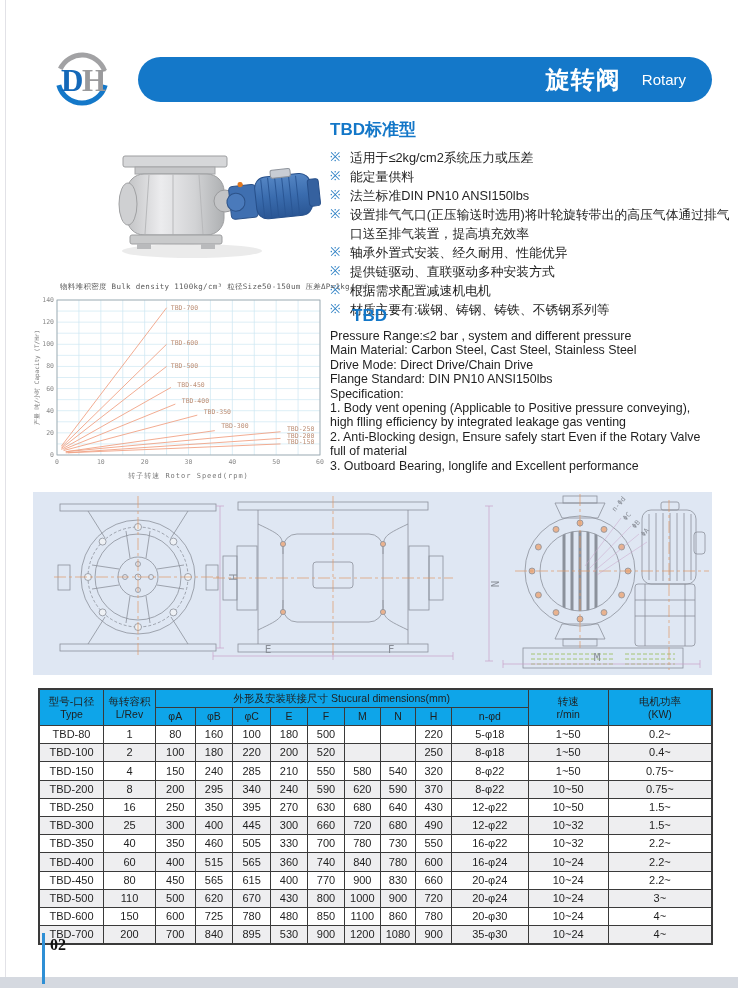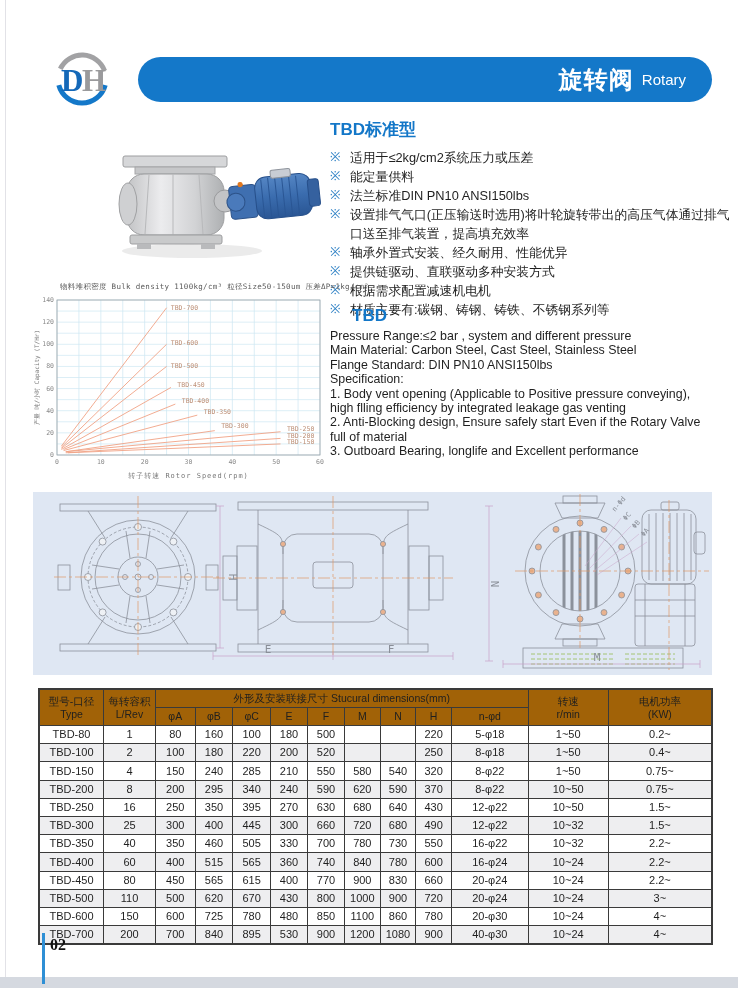--- a/index.html
+++ b/index.html
@@ -5,21 +5,21 @@
   html,body{margin:0;padding:0;background:#f4f4f6;}
   #page{position:relative;width:738px;height:988px;background:#ffffff;overflow:hidden;
         font-family:"Liberation Sans",sans-serif;color:#1f1f1f;}
   .edge-left{position:absolute;left:5px;top:0;width:1px;height:988px;background:#e2e2e7;}
   .edge-bottom{position:absolute;left:0;top:977px;width:738px;height:11px;background:#d5d9e0;}
 
   
   #logo{position:absolute;left:53px;top:50px;}
   .banner{position:absolute;left:138px;top:57px;width:574px;height:45px;border-radius:23px;
           background:#1478c9;display:flex;align-items:center;justify-content:flex-end;
-          padding-right:26px;box-sizing:border-box;gap:8px;}
+          padding-right:26px;box-sizing:border-box;gap:21px;}
   .banner-cn{color:#fff;font-size:24px;font-weight:bold;letter-spacing:1px;}
   .banner-en{color:#fff;font-size:15px;}
 
   
   .sec-heading{position:absolute;font-size:17px;font-weight:bold;color:#1377c8;}
   #h1{left:330px;top:118px;}
   #h2{left:316px;top:306px;margin-left:36px;}
   #bullets{position:absolute;left:330px;top:148px;width:400px;}
   .bullet{display:flex;font-size:12.8px;line-height:19px;}
   .bullet .mk{width:20px;flex:none;color:#2b7fc4;font-size:12.5px;}
@@ -41,21 +41,21 @@
 
   
   #drawings{position:absolute;left:33px;top:492px;width:679px;height:183px;background:#dfe7f3;}
   #drawings text{font-family:"DejaVu Sans Mono",monospace;fill:#8a8f98;}
 
   
   #spec-table{position:absolute;left:38px;top:688px;width:675px;border-collapse:collapse;
               table-layout:fixed;border:2px solid #3a3a3a;}
   #spec-table th,#spec-table td{border:1px solid #3a3a3a;text-align:center;vertical-align:middle;
               padding:0;line-height:1.15;overflow:hidden;}
-  #spec-table thead th{background:#a16207;font-weight:normal;font-size:10.5px;height:17px;}
+  #spec-table thead th{background:#0ea5e9;font-weight:normal;font-size:10.5px;height:17px;}
   #spec-table td{font-size:11px;height:17.2px;background:#ffffff;}
   #spec-table tr.alt td{background:#eeeef0;}
 
   
   #page-rule{position:absolute;left:42px;top:933px;width:3px;height:51px;background:#2e8fd5;}
   #page-num{position:absolute;left:50px;top:936px;font-family:"Liberation Serif",serif;
             font-weight:bold;font-size:16px;color:#111;text-align:right;}
 </style>
 </head>
 <body>
@@ -146,20 +146,21 @@
       <div class="bullet">
         <span class="mk">※</span>
         <span class="tx">材质主要有:碳钢、铸钢、铸铁、不锈钢系列等</span>
       </div>
     </div>
 
   <div class="sec-heading" id="h2">TBD</div>
   <div id="speclines">
       <div class="specline">Pressure Range:≤2 bar , system and different pressure</div>
       <div class="specline">Main Material: Carbon Steel, Cast Steel, Stainless Steel</div>
+      <div class="specline">Drive Mode: Direct Drive/Chain Drive</div>
       <div class="specline">Flange Standard: DIN PN10 ANSI150lbs</div>
       <div class="specline">Specification:</div>
       <div class="specline">1. Body vent opening (Applicable to Positive pressure conveying),</div>
       <div class="specline">high flling efficiency by integrated leakage gas venting</div>
       <div class="specline">2. Anti-Blocking design, Ensure safely start Even if the Rotary Valve</div>
       <div class="specline">full of material</div>
       <div class="specline">3. Outboard Bearing, longlife and Excellent performance</div>
     </div>
 
   <div id="chart-head2">物料堆积密度 Bulk density 1100kg/cm³  粒径Size50-150um  压差ΔP=1kg/cm²</div>
@@ -566,21 +567,21 @@
           <td>TBD-700</td>
           <td>200</td>
           <td>700</td>
           <td>840</td>
           <td>895</td>
           <td>530</td>
           <td>900</td>
           <td>1200</td>
           <td>1080</td>
           <td>900</td>
-          <td>40-φ30</td>
+          <td>35-φ30</td>
           <td>10~24</td>
           <td>4~</td>
         </tr>
       </tbody>
   </table>
 
   <div id="page-rule"></div>
   <div id="page-num">02</div>
 </div>
 

